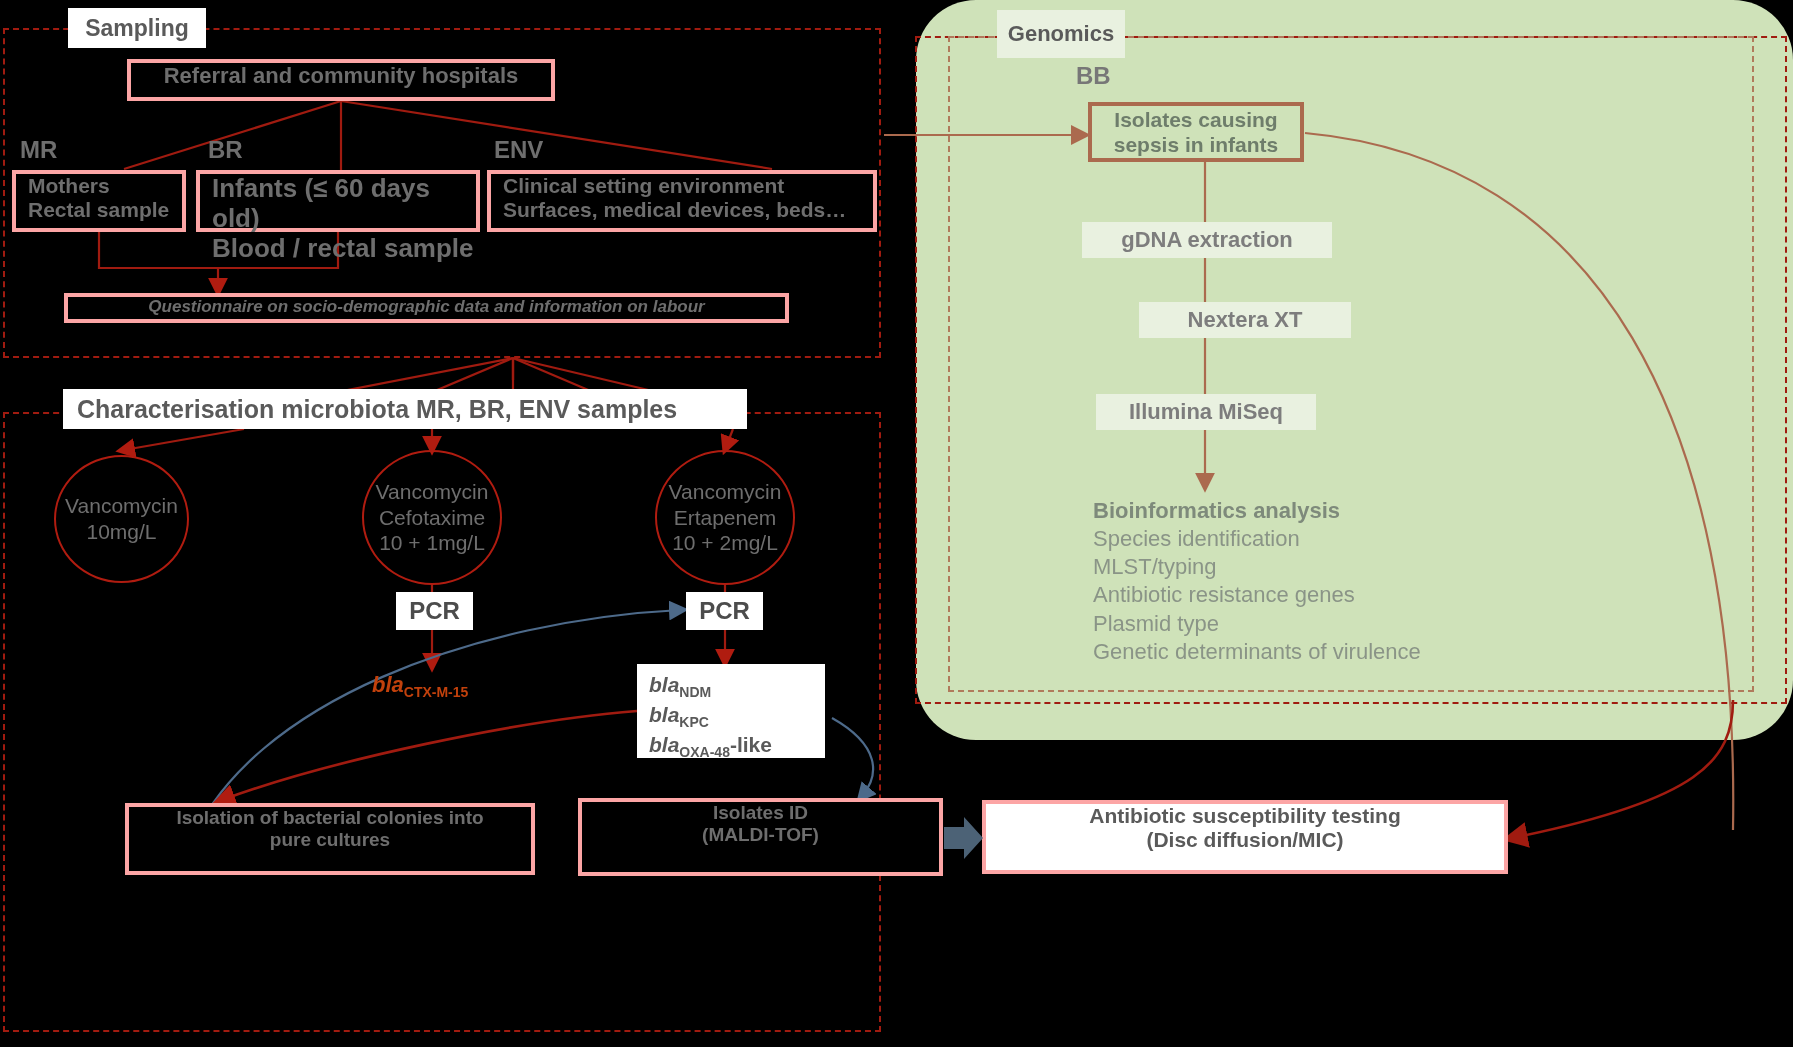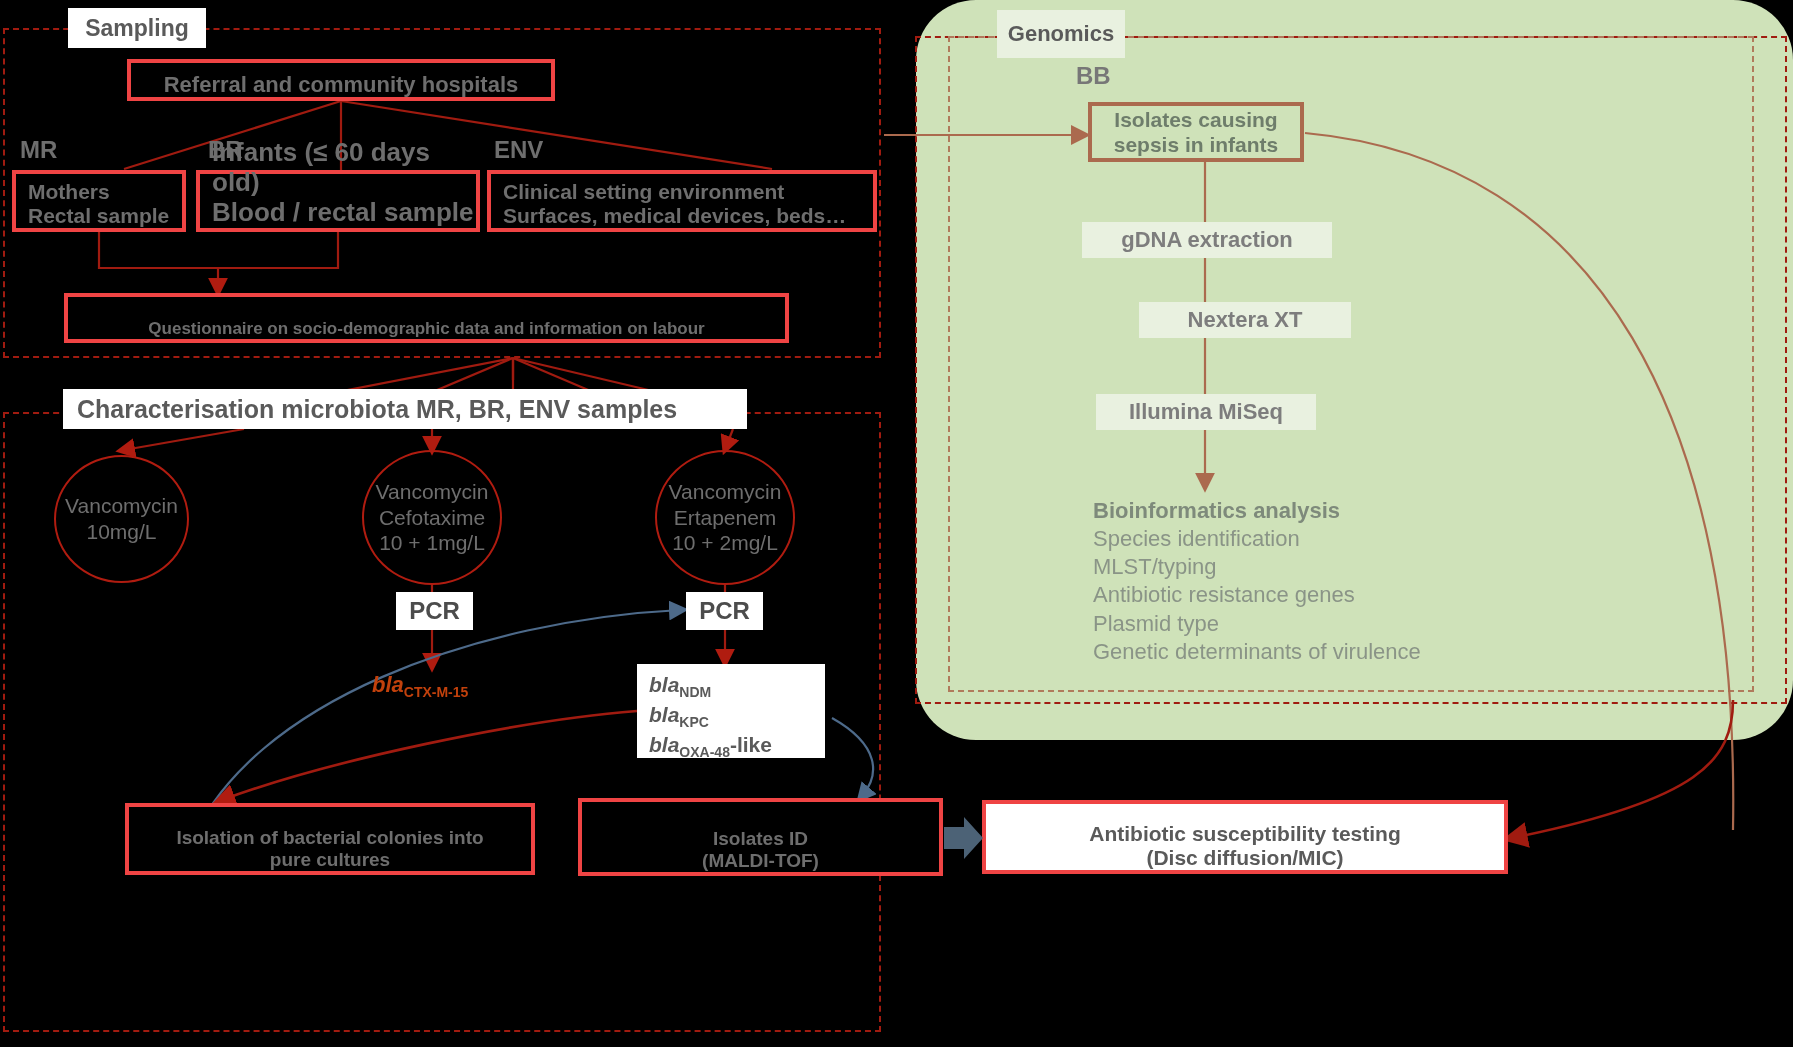--- a/index.html
+++ b/index.html
@@ -30,30 +30,30 @@
   .title-chip{
     position:absolute;background:#ffffff;color:#5a5a5a;
     font-weight:bold;display:flex;align-items:center;justify-content:center;
   }
   #sampling-title{left:68px;top:8px;width:138px;height:40px;font-size:23px;}
   #charac-title{left:63px;top:389px;width:670px;height:40px;font-size:25px;justify-content:flex-start;padding-left:14px;}
   #genomics-title{left:997px;top:10px;width:128px;height:48px;font-size:22px;background:#e9f1e0;}
 
   
   .redbox{
-    position:absolute;box-sizing:border-box;border:4px solid #ef4444;background:#000;
-    color:#6e6e6e;display:flex;flex-direction:column;align-items:center;justify-content:flex-end;
+    position:absolute;box-sizing:border-box;border:4px solid #fca5a5;background:#000;
+    color:#6e6e6e;display:flex;flex-direction:column;align-items:center;justify-content:flex-start;
     text-align:center;font-weight:bold;
   }
   .redbox.left{align-items:flex-start;text-align:left;padding-left:12px;}
   #box-hospitals{left:127px;top:59px;width:428px;height:42px;font-size:22px;}
   #box-mothers{left:12px;top:170px;width:174px;height:62px;font-size:21px;}
   #box-infants{left:196px;top:170px;width:284px;height:62px;font-size:26px;}
   #box-env{left:487px;top:170px;width:390px;height:62px;font-size:21px;}
-  #box-quest{left:64px;top:293px;width:725px;height:50px;font-size:17px;}
+  #box-quest{left:64px;top:293px;width:725px;height:30px;font-size:17px;font-style:italic;}
   #box-isolation{left:125px;top:803px;width:410px;height:72px;font-size:19px;}
   #box-isolatesid{left:578px;top:798px;width:365px;height:78px;font-size:19px;}
   #box-ast{left:982px;top:800px;width:526px;height:74px;background:#ffffff;color:#5a5a5a;font-size:21px;}
 
   .redbox .l1{line-height:1.15;}
   .redbox .l2{line-height:1.15;}
 
   
   .grouplabel{position:absolute;color:#6e6e6e;font-weight:bold;font-size:24px;}
   #lab-mr{left:20px;top:136px;}

